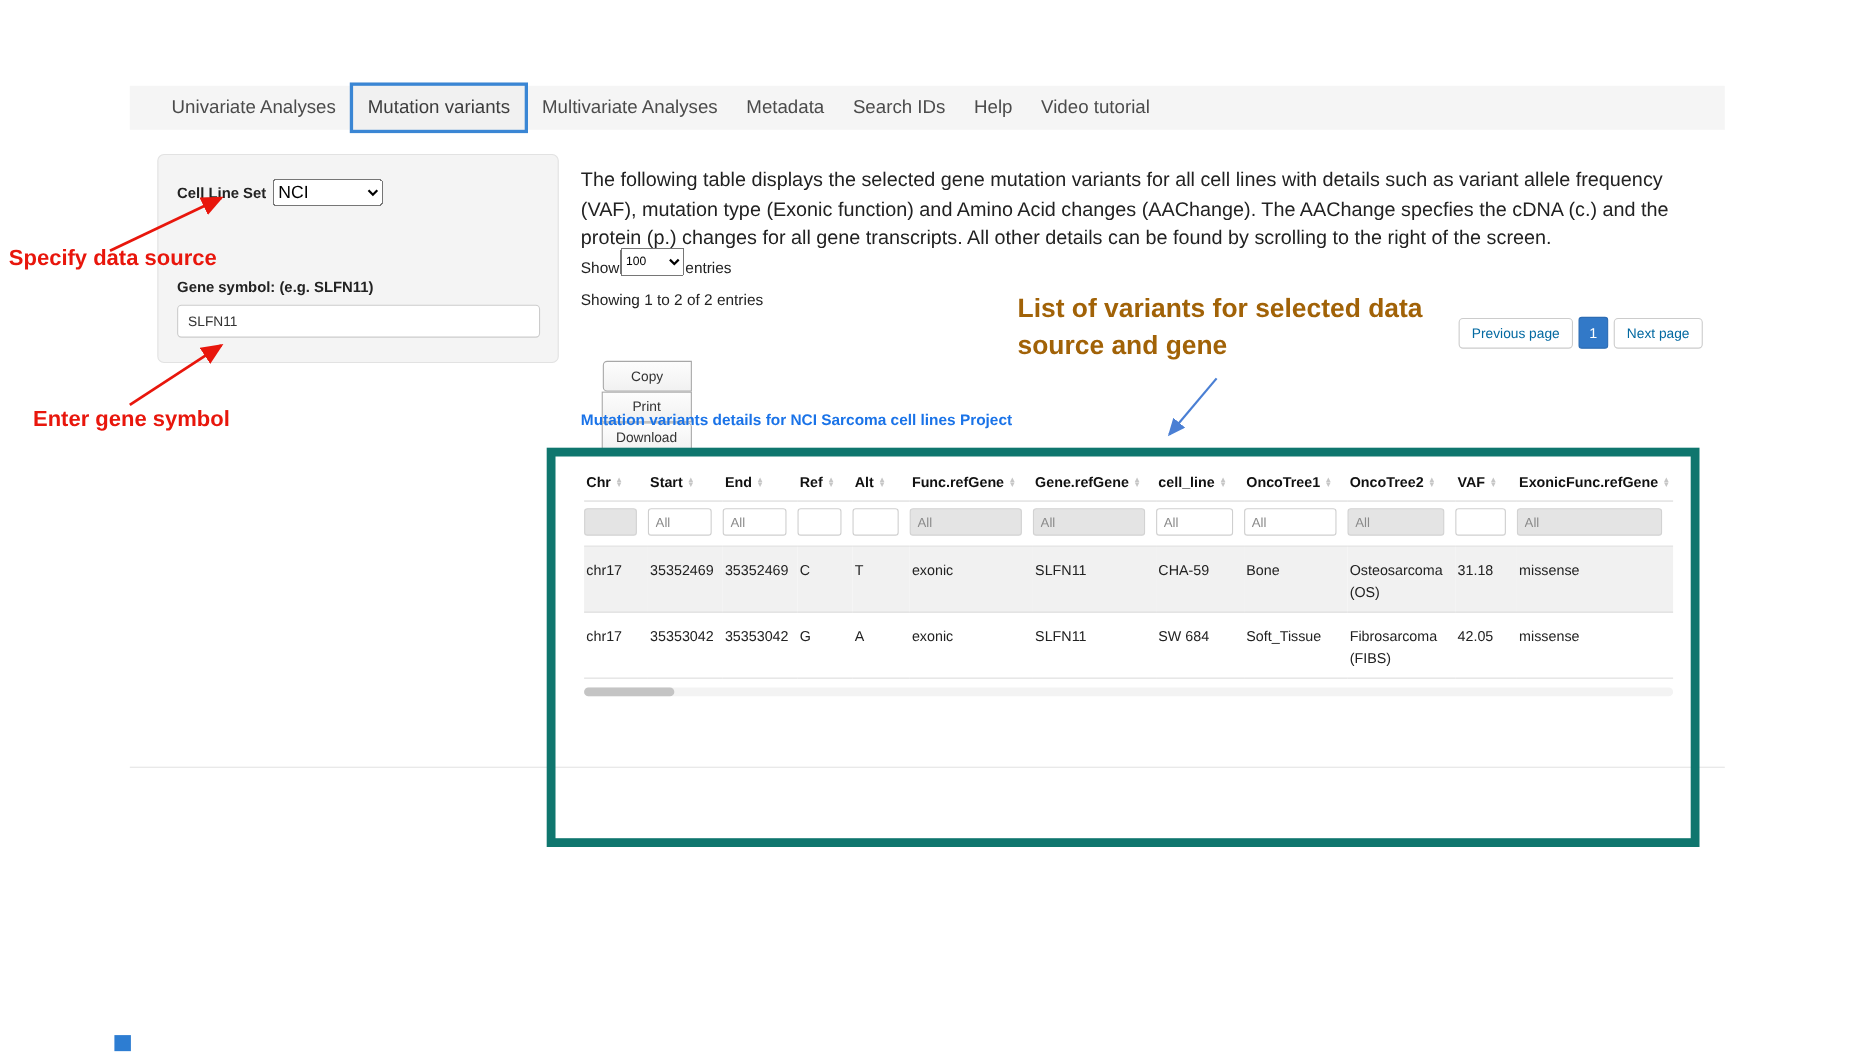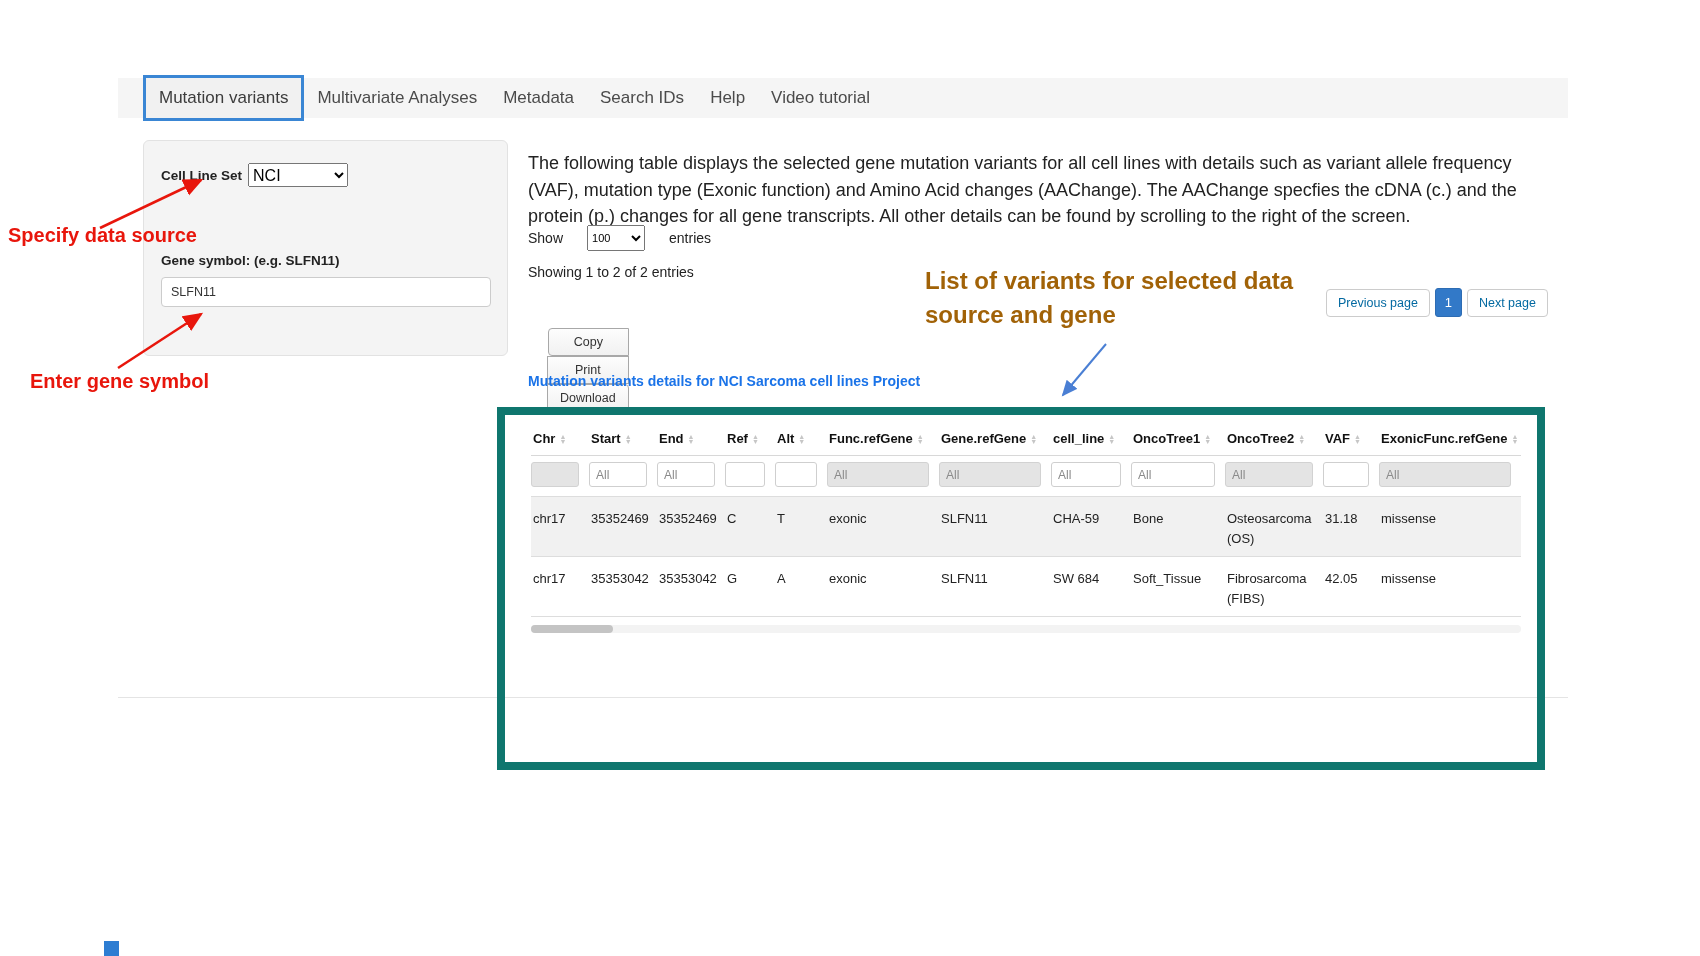--- a/index.html
+++ b/index.html
@@ -7,21 +7,21 @@
   .page { position: relative; width: 1700px; height: 956px; background: #fff; overflow: hidden; }
 
   
   .navbar { position: absolute; left: 118px; top: 78px; width: 1450px; height: 40px;
             background: #f5f5f5; display: flex; align-items: center; padding-left: 25px; }
   .tab { display: flex; align-items: center; height: 40px; padding: 0 13px;
          font-size: 17px; color: #4b4b4b; cursor: pointer; white-space: nowrap; }
   .tab.active { border: 3px solid #3a86d4; background: #f1f1f1; height: 46px; color: #3c3c3c; }
 
   
-  .panel { position: absolute; left: 143px; top: 140px; width: 365px; height: 216px;
+  .panel { position: absolute; left: 143px; top: 140px; width: 365px; height: 190px;
            background: #f4f4f4; border: 1px solid #e2e2e2; border-radius: 6px; padding: 22px 17px; }
   .panel-row { display: flex; align-items: center; }
   .panel-label { font-size: 13.5px; font-weight: bold; color: #222; }
   .cls-select { margin-left: 6px; width: 100px; height: 24px; font-size: 16px;
                 font-family: "Liberation Sans", sans-serif; }
   .gene-label { display: block; margin-top: 66px; }
   .gene-input { margin-top: 9px; width: 330px; height: 30px; border: 1px solid #ccc;
                 border-radius: 4px; padding: 0 9px; font-size: 12.5px; color: #333;
                 font-family: "Liberation Sans", sans-serif; background: #fff; }
 
@@ -29,22 +29,22 @@
   .red-note { position: absolute; color: #e8160c; font-size: 20px; font-weight: bold; white-space: nowrap; }
   .red-note-1 { left: 8px; top: 224px; }
   .red-note-2 { left: 30px; top: 370px; }
   .blue-note { position: absolute; left: 925px; top: 264px; width: 400px;
                color: #a16207; font-size: 24px; font-weight: bold; line-height: 1.4; }
   .overlay { position: absolute; left: 0; top: 0; pointer-events: none; z-index: 6; }
 
   
   .description { position: absolute; left: 528px; top: 150px; width: 994px;
                  font-size: 18px; color: #222; line-height: 1.48; }
-  .show-row { position: absolute; left: 528px; top: 225px; display: flex; align-items: center;
-              gap: 24px; font-size: 14px; color: #222; }
+  .show-row { position: absolute; left: 528px; top: 225px; display: flex; align-items: flex-end;
+              gap: 1px; font-size: 14px; color: #222; }
   .show-select { width: 58px; height: 26px; font-size: 11px; font-family: "Liberation Sans", sans-serif; }
   .showing-text { position: absolute; left: 528px; top: 264px; font-size: 14px; color: #222; }
   .btn-group { position: absolute; left: 548px; top: 328px; display: flex; flex-direction: column; }
   .dt-btn { background: linear-gradient(#fdfdfd, #f1f1f1); border: 1px solid #a8a8a8;
             padding: 6px 12px; font-size: 12.5px; color: #333; cursor: pointer;
             font-family: "Liberation Sans", sans-serif; margin-left: -1px; }
   .dt-btn:first-child { border-radius: 4px 0 0 4px; margin-left: 0; }
   .dt-btn:last-child { border-radius: 0 4px 4px 0; }
   .table-title { position: absolute; left: 528px; top: 373px; font-size: 14px;
                  font-weight: 600; color: #1a73e8; cursor: pointer; }
@@ -85,20 +85,21 @@
   .hscroll-thumb { width: 82px; height: 8px; background: #c4c4c4; border-radius: 4px; }
 
   .corner-mark { position: absolute; left: 104px; top: 941px; width: 15px; height: 15px; background: #2d7dd2; }
 </style>
 </head>
 <body>
 
 <div class="page">
 
   <nav class="navbar">
+    <div class="tab">Univariate Analyses</div>
     <div class="tab active">Mutation variants</div>
     <div class="tab">Multivariate Analyses</div>
     <div class="tab">Metadata</div>
     <div class="tab">Search IDs</div>
     <div class="tab">Help</div>
     <div class="tab">Video tutorial</div>
   </nav>
 
   <div class="panel">
     <div class="panel-row">

